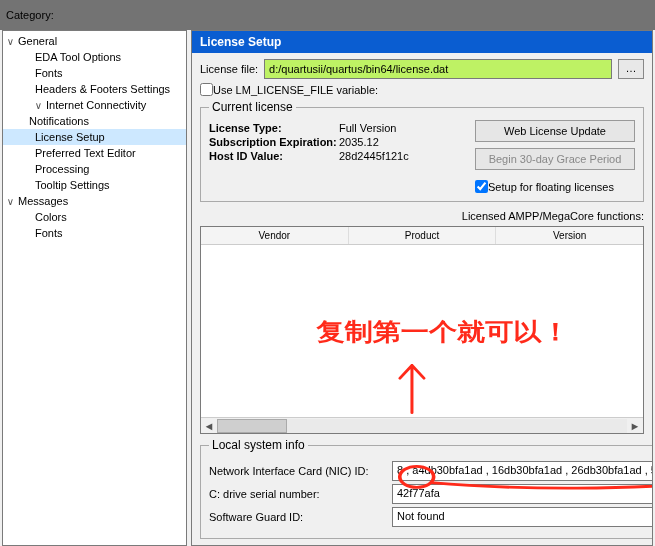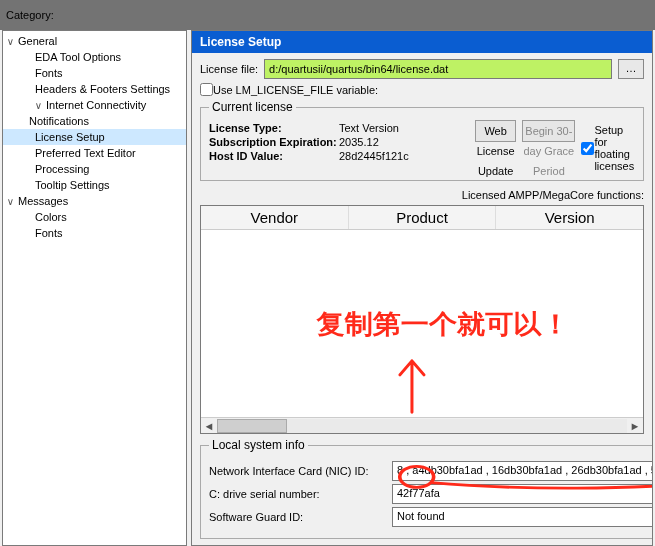--- a/index.html
+++ b/index.html
@@ -54,34 +54,34 @@
   .chk input { width:13px; height:13px; }
 
   fieldset.group {
     border:1px solid #aaa; padding:6px 8px 8px 8px;
   }
   fieldset.group > legend { font-size:12px; padding:0 3px; }
   .two-col { display:flex; gap:10px; }
   .info-col { flex:1; font-size:11px; }
   .info-col .irow { display:flex; margin:2px 0;}
   .info-col .irow .k { width:130px;font-weight:bold; }
-  .btn-col { width:160px; display:flex; flex-direction:row; gap:6px; }
+  .btn-col { width:160px; display:flex; flex-direction:column; gap:6px; }
   .w-btn {
     border:1px solid #999; background:#e6e6e6; height:22px;
     font-size:11px; text-align:center; line-height:20px; cursor:default;
   }
   .w-btn.disabled { color:#888; }
 
   .func-label { margin-top:4px;text-align:right; }
   .table-wrap {
     border:1px solid #7a7a7a; background:#fff; flex:1;
     display:flex; flex-direction:column; min-height:180px; position:relative;
   }
   .thead { display:flex; background:#f4f4f4; border-bottom:1px solid #ccc; }
-  .thead .th { flex:1; text-align:center; padding:3px 0; border-right:1px solid #ddd; font-size:15px;}
+  .thead .th { flex:1; text-align:center; padding:3px 0; border-right:1px solid #ddd; font-size:10px;}
   .thead .th:last-child { border-right:none; }
   .tbody { flex:1; position:relative; }
   .hscroll {
     height:16px; border-top:1px solid #ccc; background:#f0f0f0;
     display:flex; align-items:center;
   }
   .hscroll .arrow { width:16px; text-align:center; color:#555; }
   .hscroll .track { flex:1; position:relative; height:14px; background:#eaeaea;}
   .hscroll .thumb { position:absolute; left:0; top:0; height:14px; width:70px; background:#cfcfcf; border:1px solid #aaa;}
 
@@ -136,21 +136,21 @@
           <input type="checkbox" style="">
           <span>Use LM_LICENSE_FILE variable:</span>
         </label>
 
         <fieldset class="group">
           <legend>Current license</legend>
           <div class="two-col">
             <div class="info-col">
               <div class="irow">
                   <span class="k">License Type:</span>
-                  <span>Text Version</span>
+                  <span>Full Version</span>
                 </div>
               <div class="irow">
                   <span class="k">Subscription Expiration:</span>
                   <span>2035.12</span>
                 </div>
               <div class="irow">
                   <span class="k">Host ID Value:</span>
                   <span>28d2445f121c</span>
                 </div>
             </div>

